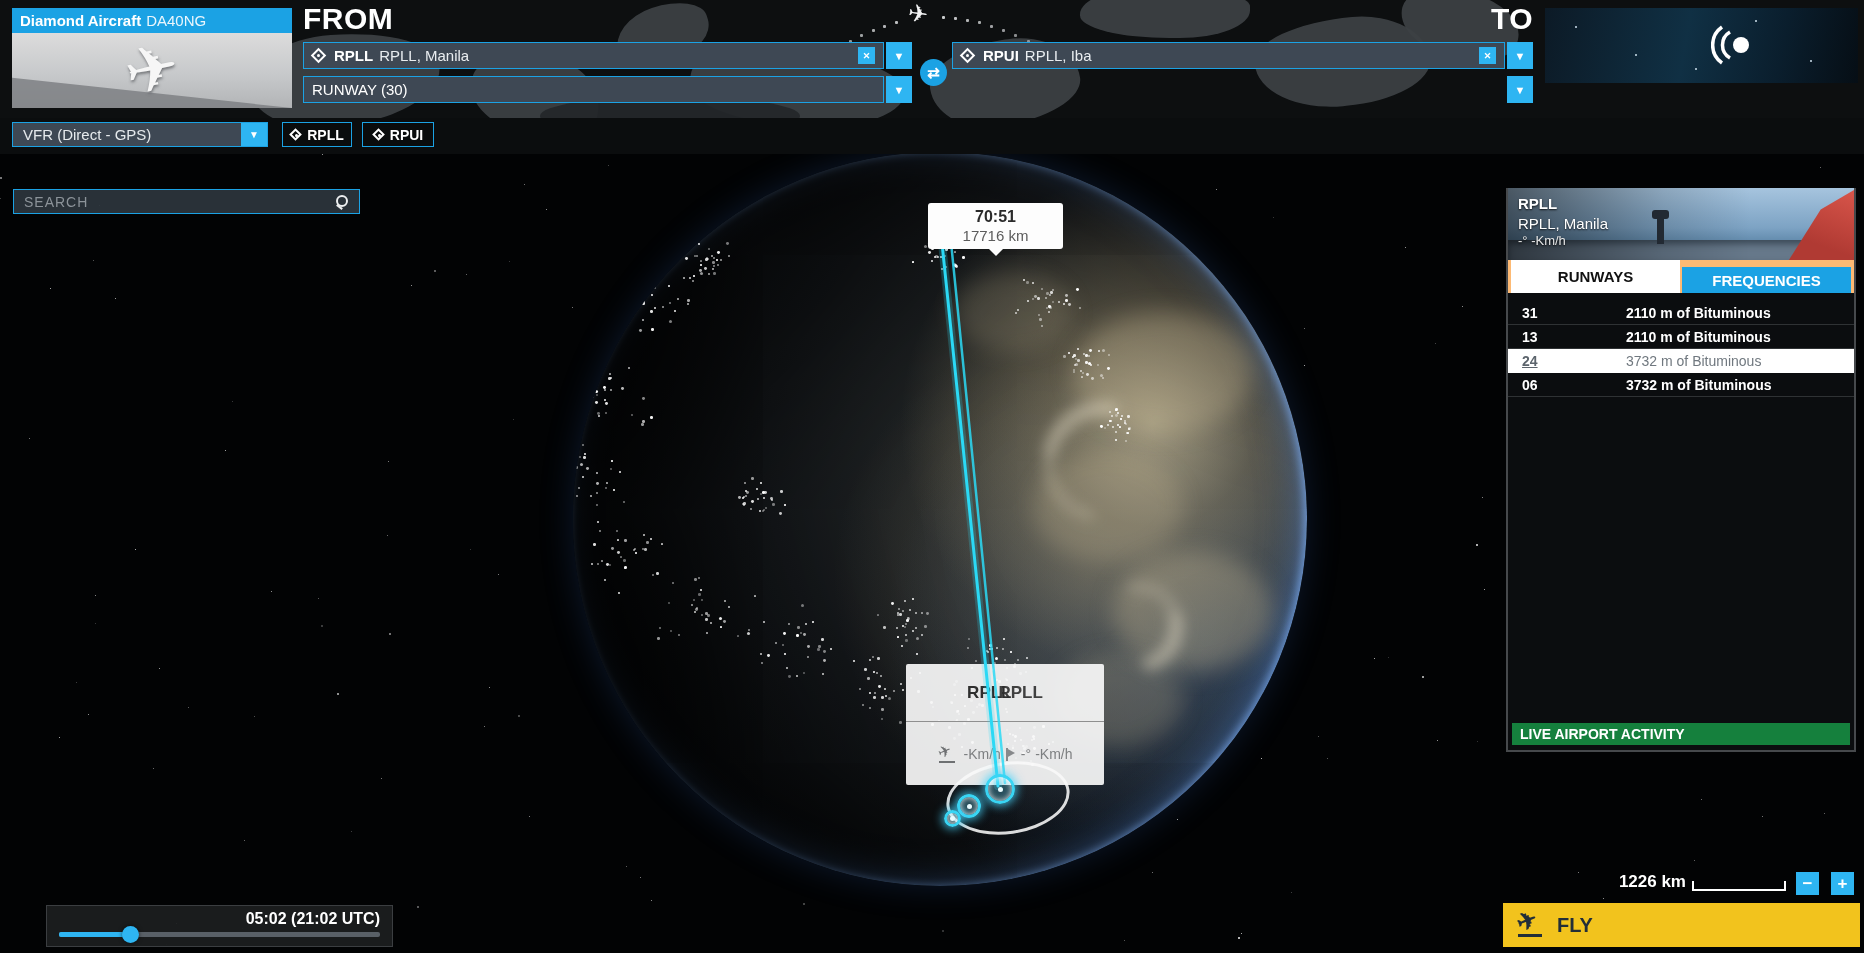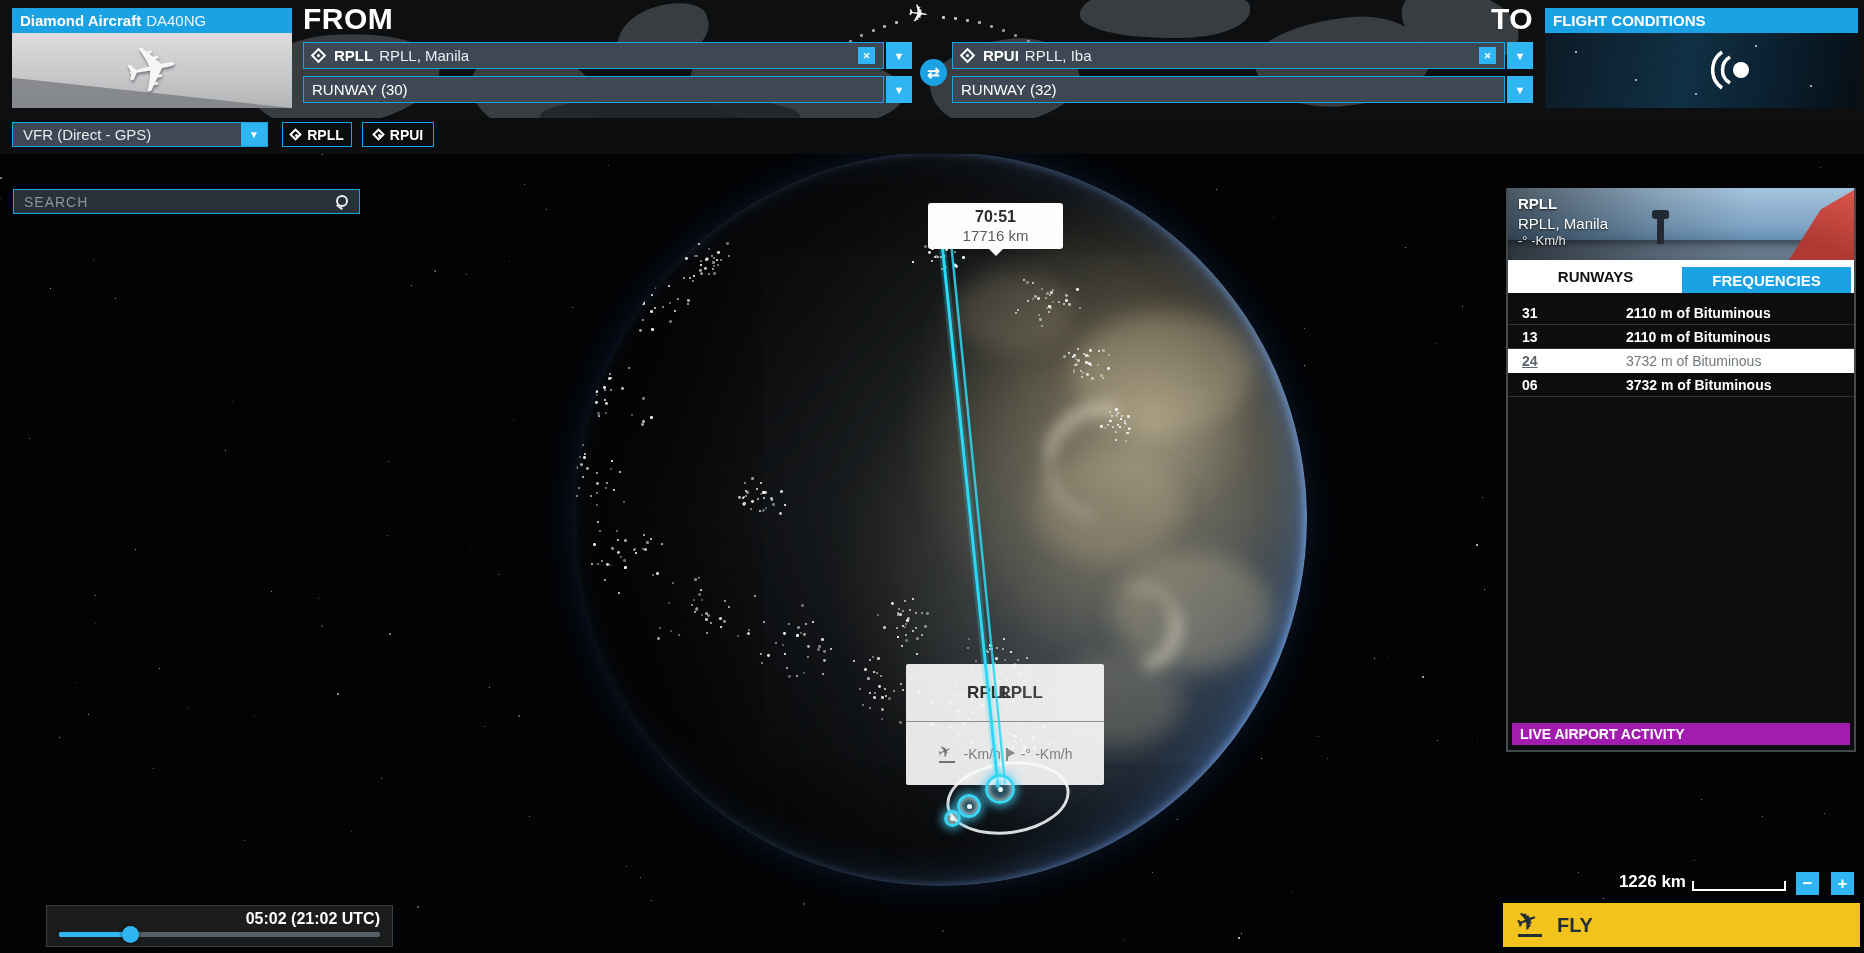--- a/index.html
+++ b/index.html
@@ -125,32 +125,32 @@
       box-shadow:inset 0 4px 6px rgba(20,30,40,.5);}
   #ap-photo .tower{position:absolute;left:43%;bottom:16px;width:7px;height:26px;background:#28313c;}
   #ap-photo .tower::before{content:"";position:absolute;left:-5px;top:-8px;width:17px;height:9px;background:#28313c;border-radius:3px;}
   #ap-photo .tail{position:absolute;right:0;bottom:0;width:74px;height:70px;background:linear-gradient(200deg,#d8554a 0%,#b03a33 70%);
       clip-path:polygon(100% 0,100% 100%,12% 100%,55% 28%);}
   #ap-photo .shade{position:absolute;inset:0;background:linear-gradient(90deg,rgba(0,0,0,.55) 0%,rgba(0,0,0,.15) 45%,rgba(0,0,0,0) 70%);}
   #ap-photo .ovl{position:absolute;left:10px;top:6px;z-index:2;line-height:1.3;text-shadow:0 1px 2px rgba(0,0,0,.8);}
   .ovl-icao{font-size:15px;font-weight:bold;}
   .ovl-name{font-size:15px;}
   .ovl-cond{font-size:13px;color:#e8e8e8;}
-  #ap-tabs{display:flex;height:33px;padding:0 3px;background:#ffffff;align-items:flex-end;}
+  #ap-tabs{display:flex;height:33px;padding:0 3px;background:#fdba74;align-items:flex-end;}
   .tab{flex:1;display:flex;align-items:center;justify-content:center;font-size:15px;font-weight:bold;cursor:pointer;}
   .tab.active{height:33px;background:#fff;color:#111;}
   .tab.inactive{height:26px;background:#1ba2e4;color:#fff;margin-left:2px;}
   #runway-list{margin-top:8px;}
   .rw-row{position:relative;height:24px;display:flex;align-items:center;font-size:14px;font-weight:bold;
       border-bottom:1px solid #2f3234;cursor:pointer;}
   .rw-row .rw-id{width:118px;padding-left:14px;}
   .rw-row.selected{background:#fff;border-bottom-color:#fff;}
   .rw-row.selected .rw-id{color:#5c646c;text-decoration:underline;}
   .rw-row.selected .rw-desc{color:#70787f;font-weight:normal;}
-  #live-activity{position:absolute;left:4px;right:4px;bottom:5px;height:22px;background:#a21caf;
+  #live-activity{position:absolute;left:4px;right:4px;bottom:5px;height:22px;background:#15803d;
       display:flex;align-items:center;padding:0 8px;font-size:14px;font-weight:bold;cursor:pointer;}
 
   
   #time-panel{position:absolute;left:46px;top:905px;width:347px;height:42px;background:rgba(27,29,31,.95);
       border:1px solid #3b3e41;z-index:30;}
   #time-label{position:absolute;right:12px;top:4px;font-size:16px;font-weight:bold;}
   #slider-track{position:absolute;left:12px;right:12px;bottom:9px;height:5px;background:#596067;border-radius:2px;}
   #slider-fill{position:absolute;left:0;top:0;height:5px;background:#2eb5f2;border-radius:2px;}
   #slider-thumb{position:absolute;top:-6px;width:17px;height:17px;border-radius:50%;background:#2eb5f2;
       box-shadow:0 0 4px rgba(0,0,0,.6);}
@@ -958,29 +958,25 @@
     <div id="swap-btn">⇄</div>
 
     <div class="input-box" style="left:952px;top:42px;width:553px;">
       <span class="loc-icon"></span>
       <span class="icao">RPUI</span>
       <span class="aname">RPLL, Iba</span>
       <span class="clear-btn">✕</span>
     </div>
     <div class="chev-btn" style="left:1507px;top:42px;">▼</div>
 
-    <div class="input-box" style="left:952px;top:76px;width:553px;">
-      <span>RUNWAY (32)</span>
-    </div>
     <div class="chev-btn" style="left:1507px;top:76px;">▼</div>
 
     <div class="sec-title" style="left:1403px;width:130px;text-align:right;">TO</div>
 
     <div id="fc-panel">
-      <div id="fc-head">FLIGHT CONDITIONS</div>
       <div id="fc-body">
         <span class="st" style="left:30px;top:18px;"></span>
           <span class="st" style="left:90px;top:46px;"></span>
         <span class="st" style="left:210px;top:12px;"></span>
           <span class="st" style="left:265px;top:52px;"></span>
         <span class="st" style="left:150px;top:60px;"></span>
         <svg width="46" height="46" style="position:absolute;left:166px;top:14px;">
           <circle cx="30" cy="23" r="8" fill="#fff"></circle>
           <path d="M19 10 A 15 15 0 0 0 19 36" stroke="#fff" stroke-width="3.5" fill="none"></path>
           <path d="M11 5 A 22 22 0 0 0 11 41" stroke="#fff" stroke-width="3.5" fill="none"></path>

